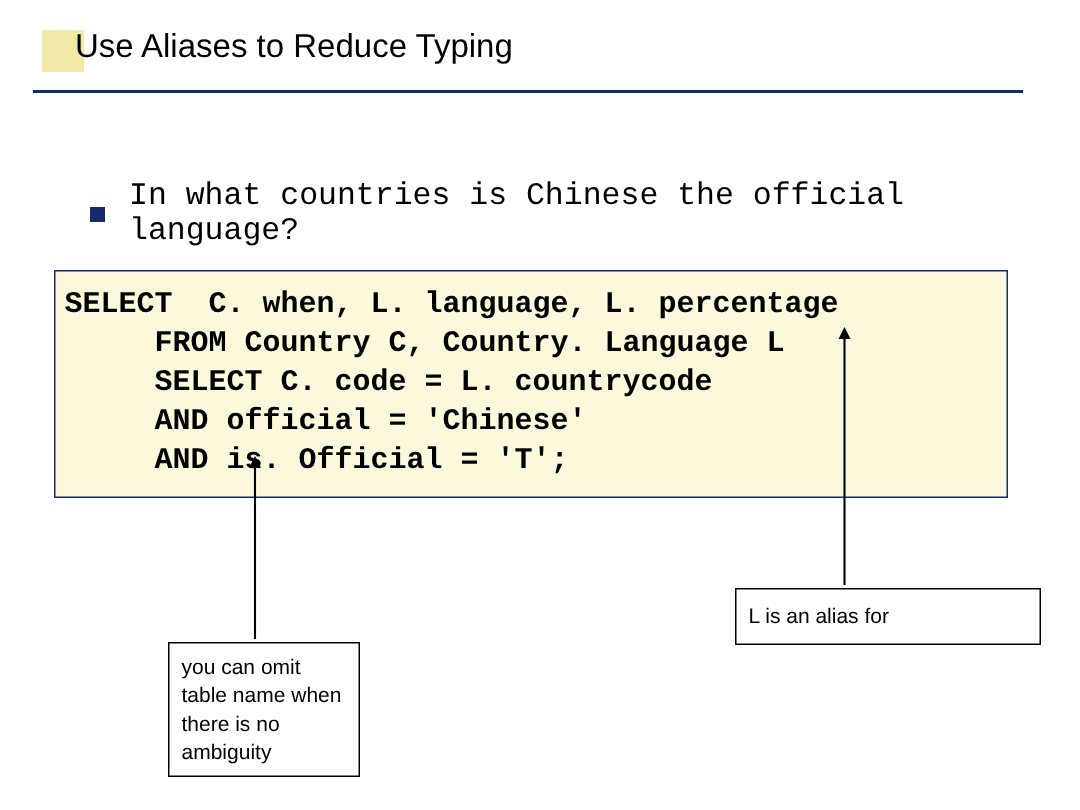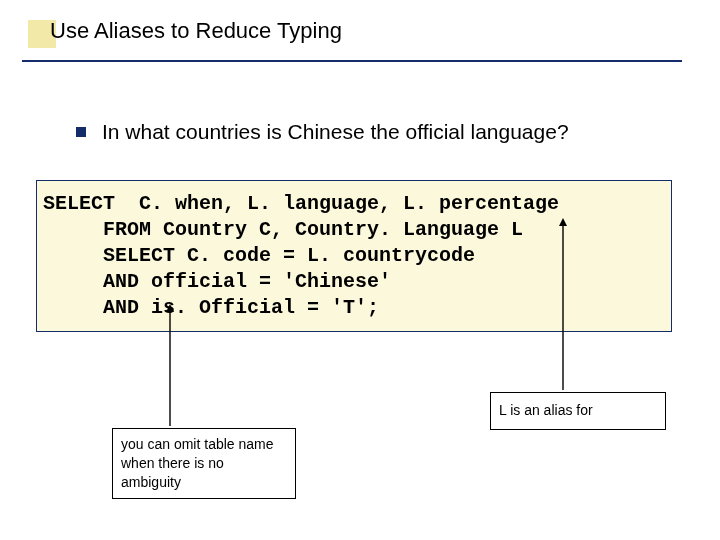--- a/index.html
+++ b/index.html
@@ -34,24 +34,25 @@
     position: absolute;
     left: 22px;
     top: 60px;
     width: 660px;
     height: 2px;
     background: #152c6b;
     z-index: 2;
   }
   .bullet-row {
     position: absolute;
-    left: 76px;
+    left: 60px;
     top: 120px;
     display: flex;
     align-items: center;
+    font-family: Liberation Mono, monospace;
   }
   .bullet {
     width: 10px;
     height: 10px;
     background: #152c6b;
     margin-right: 16px;
     flex-shrink: 0;
   }
   .bullet-text {
     font-size: 21px;
@@ -71,35 +72,35 @@
     font-size: 20px;
     font-weight: bold;
     line-height: 26px;
     white-space: pre;
     color: #000;
   }
   .note1 {
     position: absolute;
     left: 112px;
     top: 428px;
-    width: 184px;
+    width: 128px;
     border: 1px solid #000;
     padding: 6px 8px;
     font-size: 14px;
     color: #000;
     line-height: 1.35;
     font-family: Arial, sans-serif;
     font-weight: normal;
     box-sizing: border-box;
   }
   .note2 {
     position: absolute;
     left: 490px;
     top: 392px;
-    width: 176px;
+    width: 204px;
     border: 1px solid #000;
     padding: 6px 8px;
     font-size: 14px;
     color: #000;
     line-height: 1.7;
     font-family: Arial, sans-serif;
     box-sizing: border-box;
   }
   svg.arrows {
     position: absolute;

